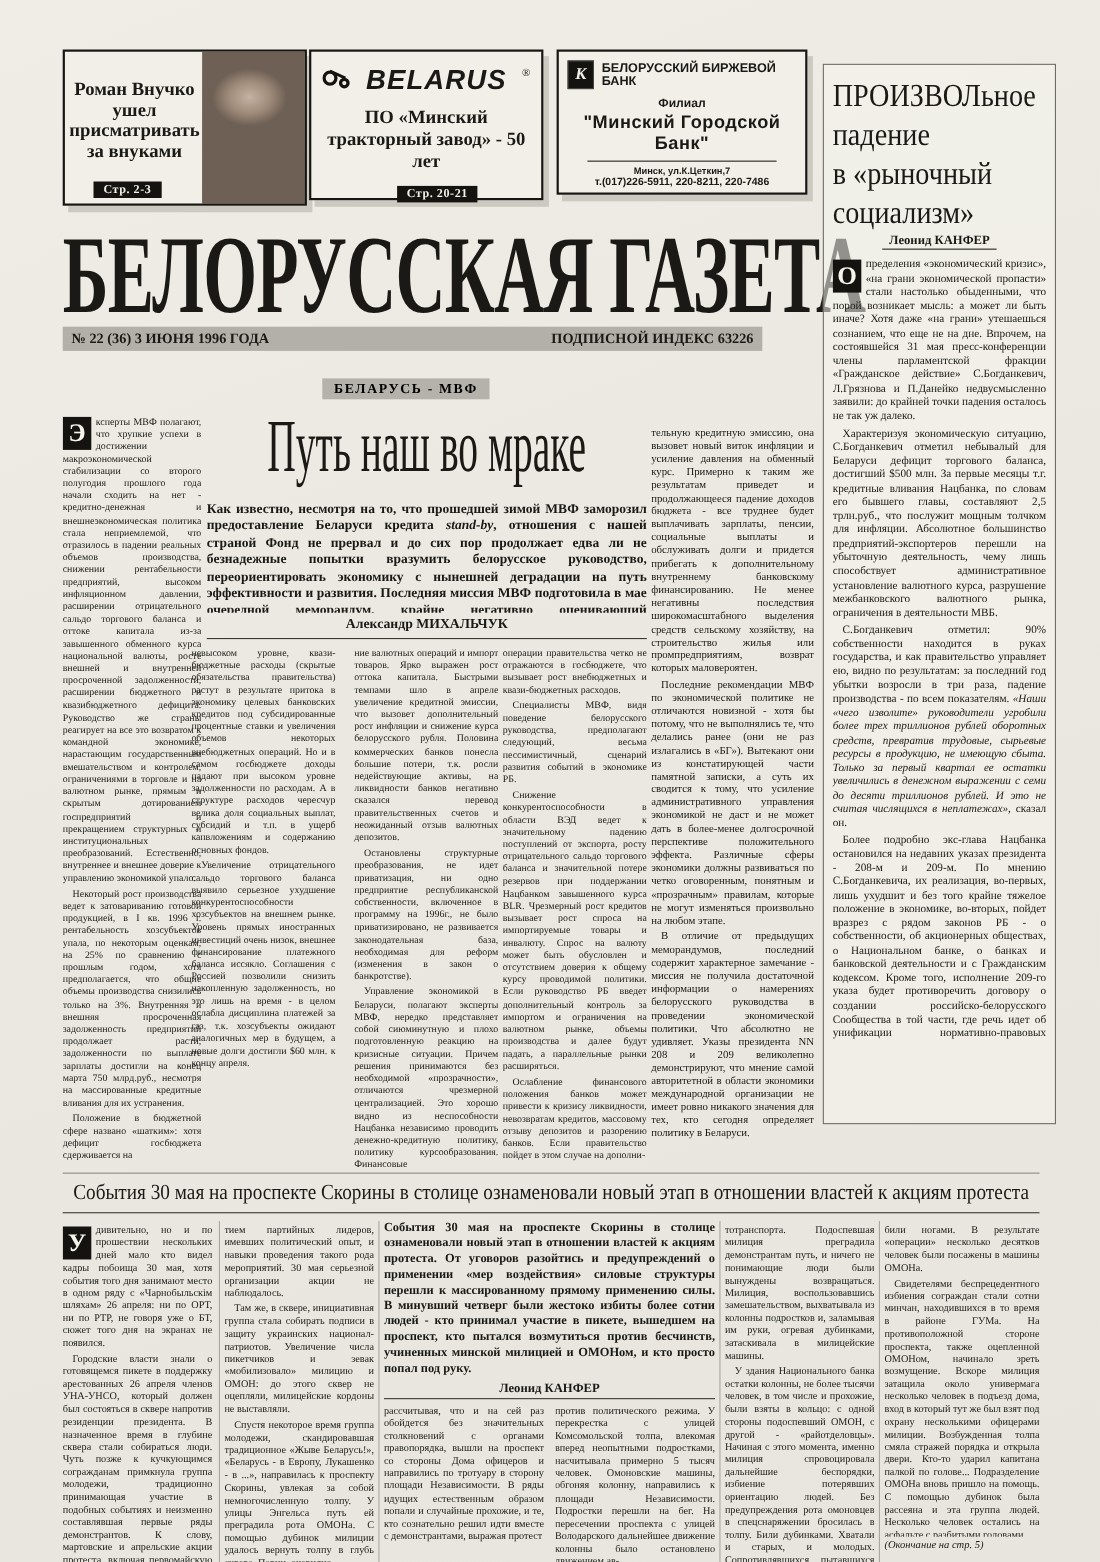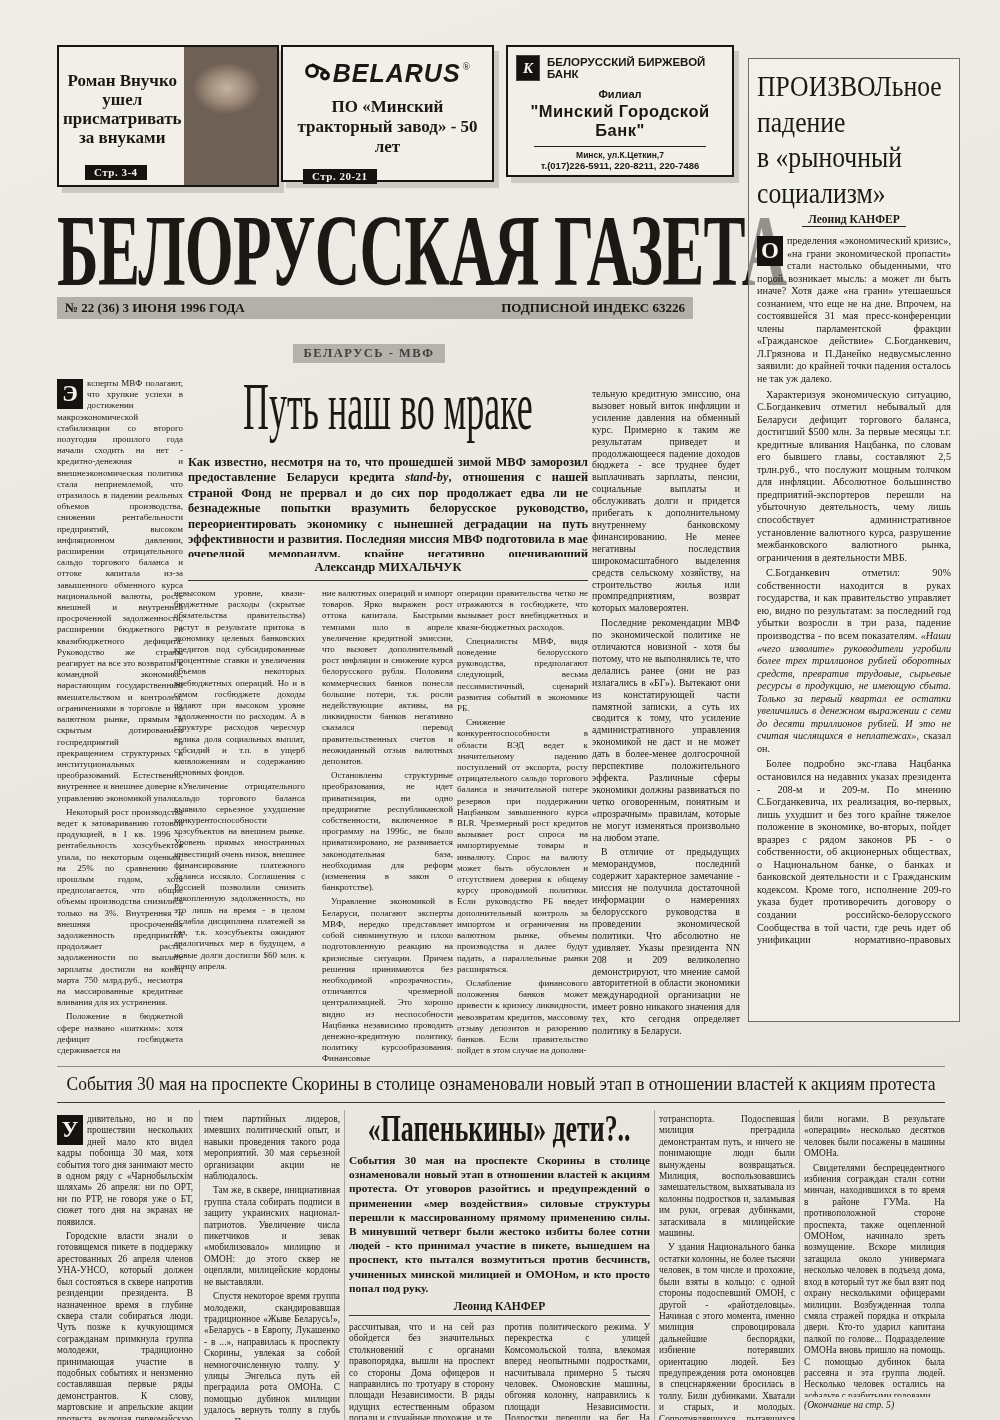--- a/index.html
+++ b/index.html
@@ -9,21 +9,21 @@
   .abs{position:absolute;}
   .box{position:absolute;border:2px solid #161511;background:#f1efe8;box-shadow:5px 6px 0 #ccc9c0;}
   .pageref{display:inline-block;background:#14130f;color:#f3f1e9;font-weight:bold;
            font-size:11px;padding:1px 9px 2px;letter-spacing:.5px;}
   .bodytext{font-size:9px;line-height:11.2px;text-align:justify;overflow:hidden;}
   .bodytext p{margin:0 0 3px 0;text-indent:9px;}
   .bodytext p.fp{text-indent:0;}
   .dropcap{float:left;width:26px;height:30px;background:#14130f;color:#f5f3ea;
            font-weight:bold;font-size:23px;line-height:30px;text-align:center;
            margin:1px 4px 0 0;}
-  .kicker{background:#b4b2aa;color:#404040;font-weight:bold;font-size:12.5px;
+  .kicker{background:#b4b2aa;color:#000000;font-weight:bold;font-size:12.5px;
           letter-spacing:1.5px;text-align:center;line-height:19px;}
   .rule{position:absolute;background:#3a3831;height:1px;}
   .vrule{position:absolute;background:#a9a79e;width:1px;}
   .byline{font-weight:bold;font-size:12.5px;text-align:center;}
   .ital{font-style:italic;}
   .lead{font-weight:bold;font-size:12.3px;line-height:15.4px;text-align:justify;}
   .sans{font-family:"Liberation Sans",sans-serif;}
 </style>
 </head>
 <body>
@@ -32,37 +32,37 @@
 
   <div class="box" style="left:57px;top:45px;width:218px;height:138px;">
     <div style="display:flex;height:100%;">
       <div style="flex:1;display:flex;align-items:center;justify-content:center;padding:4px 2px 18px 4px;">
         <div style="font-weight:bold;font-size:17px;line-height:19px;text-align:center;">Роман Внучко ушел присматривать за внуками</div>
       </div>
       <div style="width:96px;height:100%;background:
             radial-gradient(ellipse 34px 26px at 46% 30%,#c4b2a2 0%,#a08c7b 55%,#6e6055 100%),
             linear-gradient(180deg,#57524b 0%,#3b3733 55%,#22201d 100%);"></div>
     </div>
-    <span class="pageref" style="position:absolute;left:26px;bottom:5px;">Стр. 3-4</span>
+    <span class="pageref" style="position:absolute;left:26px;bottom:5px;">Стр. 2-3</span>
   </div>
 
   <div class="box" style="left:281px;top:45px;width:209px;height:133px;">
-    <div style="display:flex;align-items:center;justify-content:center;gap:2px;margin-top:12px;">
+    <div style="display:flex;align-items:center;justify-content:center;gap:14px;margin-top:12px;">
       <span>
         <svg width="26" height="19" viewBox="0 0 26 19">
           <circle cx="7" cy="9" r="5.4" fill="none" stroke="#14130f" stroke-width="3"></circle>
           <circle cx="20" cy="13.5" r="3.4" fill="none" stroke="#14130f" stroke-width="3"></circle>
           <path d="M7 2.5 L21 9" stroke="#14130f" stroke-width="2.6" fill="none"></path>
         </svg>
       </span>
       <span class="sans" style="font-weight:bold;font-style:italic;font-size:25px;letter-spacing:1px;">BELARUS</span>
       <span style="font-size:10px;vertical-align:top;position:relative;top:-7px;">®</span>
     </div>
     <div style="font-weight:bold;font-size:17px;line-height:20px;text-align:center;margin:9px 14px 0;">ПО «Минский тракторный завод» - 50 лет</div>
-    <div style="text-align:left;margin-top:9px;padding-left:20px;">
+    <div style="text-align:center;margin-top:9px;padding-left:20px;">
       <span class="pageref">Стр. 20-21</span>
     </div>
   </div>
 
   <div class="box" style="left:506px;top:45px;width:224px;height:128px;">
     <div style="display:flex;align-items:center;gap:7px;margin:8px 8px 0 8px;">
       <div style="width:24px;height:24px;background:#14130f;color:#f2f0e8;font-weight:bold;
                   font-size:15px;line-height:24px;text-align:center;font-style:italic;border:1px solid #444;">К</div>
       <div class="sans" style="font-weight:bold;font-size:11.5px;">БЕЛОРУССКИЙ БИРЖЕВОЙ БАНК</div>
     </div>
@@ -155,23 +155,20 @@
     <p class="fp"><span class="dropcap">У</span><span>дивительно, но и по прошествии нескольких дней мало кто видел кадры побоища 30 мая, хотя события того дня занимают место в одном ряду с «Чарнобыльскім шляхам» 26 апреля: ни по ОРТ, ни по РТР, не говоря уже о БТ, сюжет того дня на экранах не появился.</span></p>
     <p><span>Городские власти знали о готовящемся пикете в поддержку арестованных 26 апреля членов УНА-УНСО, который должен был состояться в сквере напротив резиденции президента. В назначенное время в глубине сквера стали собираться люди. Чуть позже к кучкующимся согражданам примкнула группа молодежи, традиционно принимающая участие в подобных событиях и неизменно составлявшая первые ряды демонстрантов. К слову, мартовские и апрельские акции протеста, включая первомайскую демонстрацию, отличались организованностью, учас-</span></p>
   </div>
   <div class="abs bodytext" style="left:204px;top:1114px;width:136px;height:306px;font-size:9.3px;line-height:11.4px;">
     <p class="fp"><span>тием партийных лидеров, имевших политический опыт, и навыки проведения такого рода мероприятий. 30 мая серьезной организации акции не наблюдалось.</span></p>
     <p><span>Там же, в сквере, инициативная группа стала собирать подписи в защиту украинских национал-патриотов. Увеличение числа пикетчиков и зевак «мобилизовало» милицию и ОМОН: до этого сквер не оцепляли, милицейские кордоны не выставляли.</span></p>
     <p><span>Спустя некоторое время группа молодежи, скандировавшая традиционное «Жыве Беларусь!», «Беларусь - в Европу, Лукашенко - в ...», направилась к проспекту Скорины, увлекая за собой немногочисленную толпу. У улицы Энгельса путь ей преградила рота ОМОНа. С помощью дубинок милиции удалось вернуть толпу в глубь сквера. Парни, очевидно,</span></p>
   </div>
 
   <div class="abs" style="left:349px;top:1106px;width:301px;height:314px;overflow:hidden;">
-    <div style="height:44px;display:flex;align-items:center;justify-content:center;">
-      <div style="font-weight:bold;font-size:38px;white-space:nowrap;transform:scale(0.68,1.0);">«Папенькины» дети?..</div>
-    </div>
     <div class="lead" style="font-size:11.3px;line-height:14.2px;margin-top:3px;">События 30 мая на проспекте Скорины в столице ознаменовали новый этап в отношении властей к акциям протеста. От уговоров разойтись и предупреждений о применении «мер воздействия» силовые структуры перешли к массированному прямому применению силы. В минувший четверг были жестоко избиты более сотни людей - кто принимал участие в пикете, вышедшем на проспект, кто пытался возмутиться против бесчинств, учиненных минской милицией и ОМОНом, и кто просто попал под руку.</div>
     <div class="byline" style="font-size:11.5px;margin-top:5px;">Леонид КАНФЕР</div>
     <div style="height:1px;background:#3a3831;margin-top:3px;"></div>
     <div style="display:flex;gap:10px;margin-top:6px;">
       <div class="bodytext" style="width:146px;font-size:9.3px;line-height:11.4px;height:150px;">
         <p class="fp"><span>рассчитывая, что и на сей раз обойдется без значительных столкновений с органами правопорядка, вышли на проспект со стороны Дома офицеров и направились по тротуару в сторону площади Независимости. В ряды идущих естественным образом попали и случайные прохожие, и те, кто сознательно решил идти вместе с демонстрантами, выражая протест</span></p>
       </div>
       <div class="bodytext" style="width:146px;font-size:9.3px;line-height:11.4px;height:150px;">
         <p class="fp"><span>против политического режима. У перекрестка с улицей Комсомольской толпа, влекомая вперед неопытными подростками, насчитывала примерно 5 тысяч человек. Омоновские машины, обгоняя колонну, направились к площади Независимости. Подростки перешли на бег. На пересечении проспекта с улицей Володарского дальнейшее движение колонны было остановлено движением ав-</span></p>
       </div>

